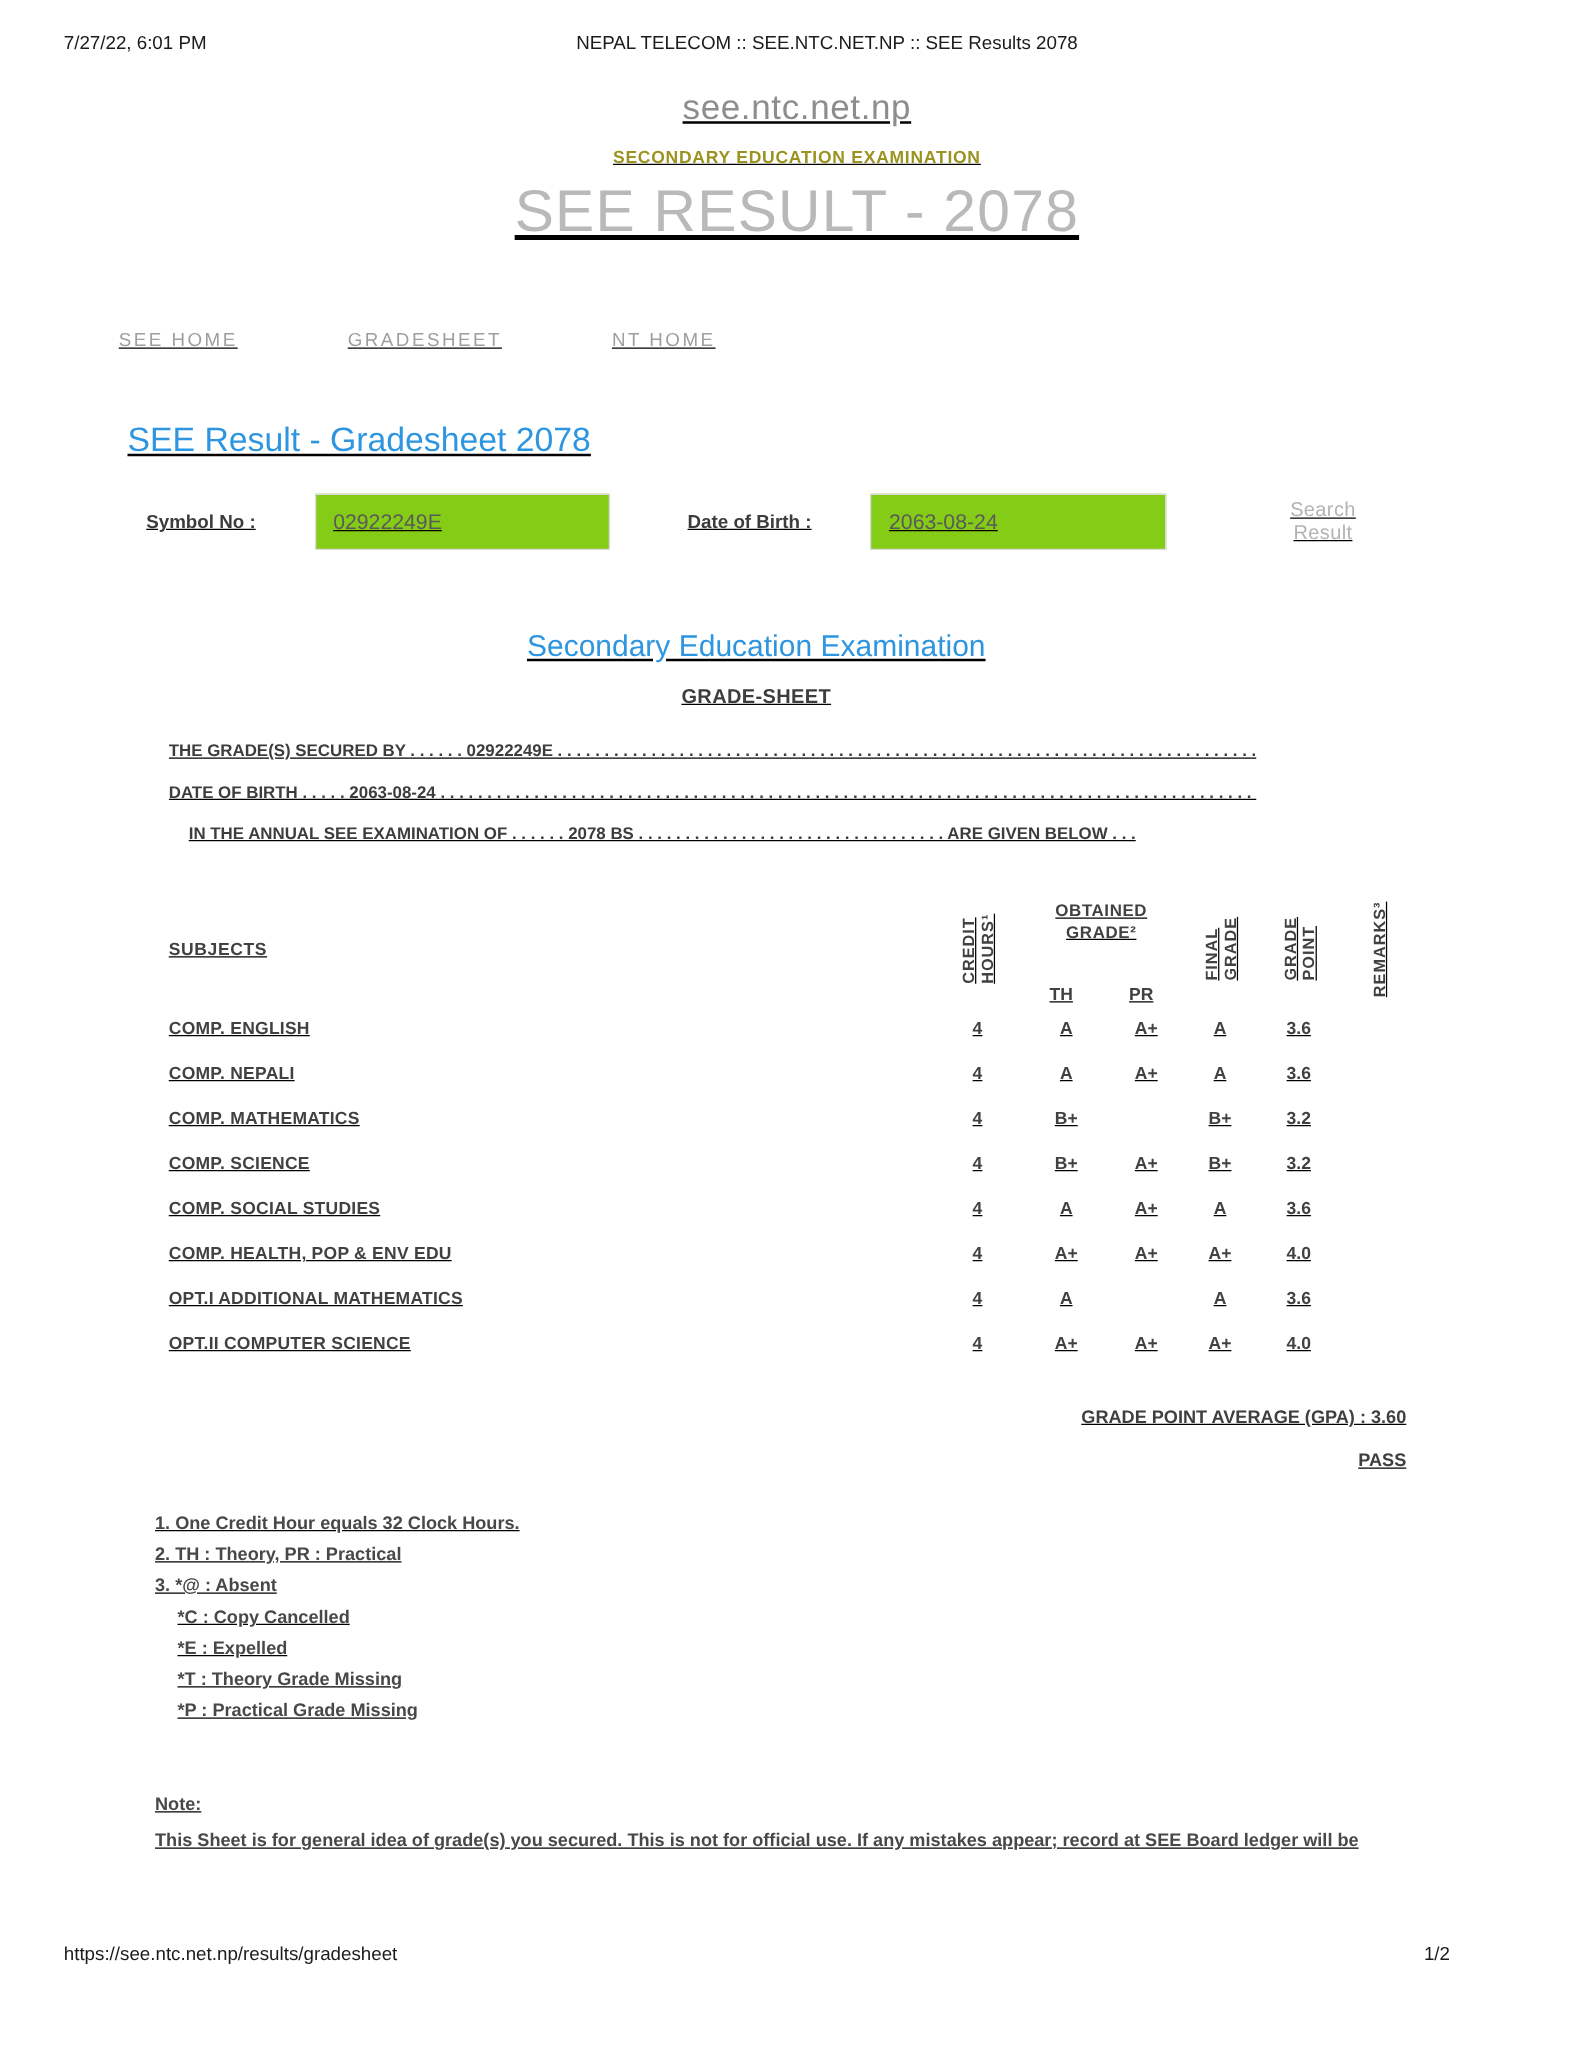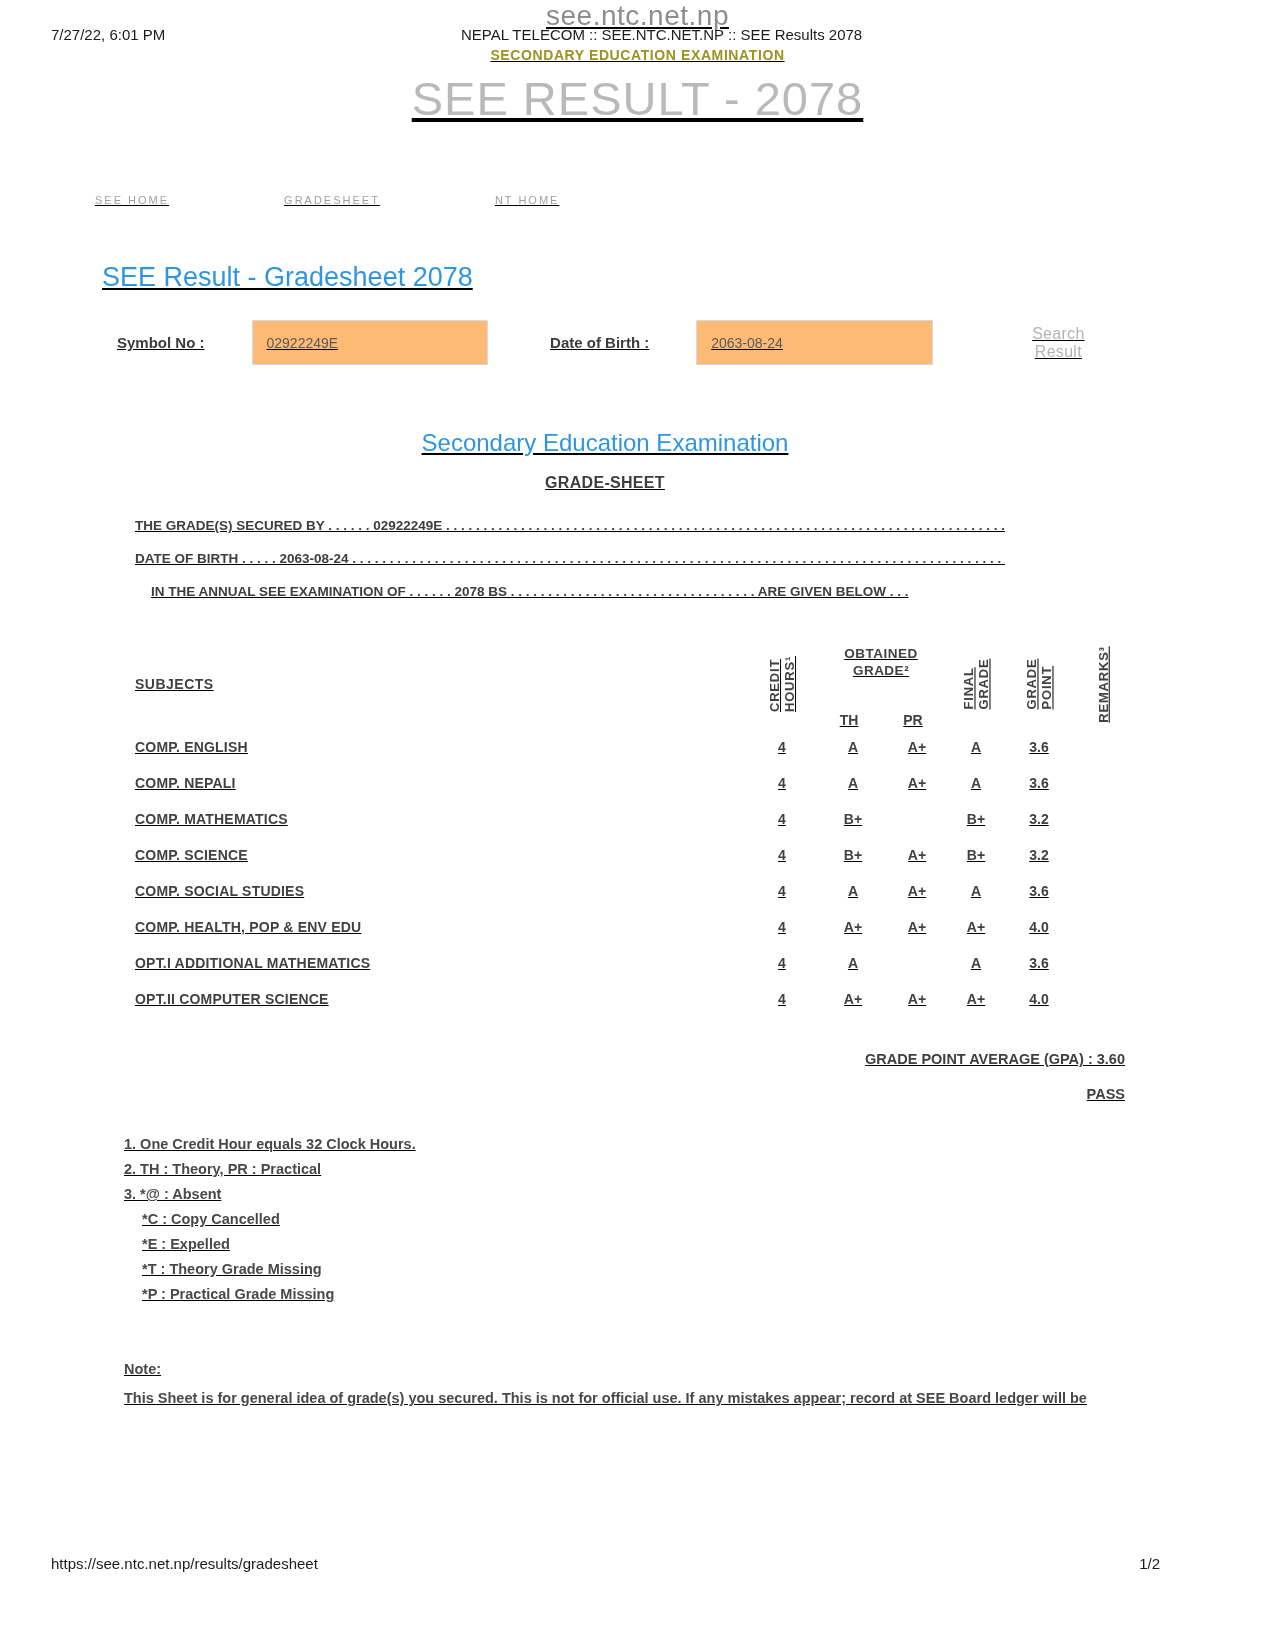--- a/index.html
+++ b/index.html
@@ -35,36 +35,36 @@
     position:absolute; left:50%; top:0; transform:translateX(-44%);
     white-space:nowrap;
   }
   .print-footer{
     position:absolute; left:51px; right:115px; bottom:78px;
     display:flex; justify-content:space-between;
     font-size:15px; color:#1b1b1b;
   }
 
   
-  .masthead{ text-align:center; }
+  .masthead{ text-align:center; padding-top:70px; }
   .domain{ font-size:28px; color:#8d8d8d; letter-spacing:0.5px; }
   .subtitle{
     margin-top:15px; font-size:14px; font-weight:bold;
     color:var(--olive); letter-spacing:0.6px;
   }
   .banner{
     margin-top:8px; font-size:47px; color:var(--banner-gray);
     letter-spacing:1px;
   }
 
   
   nav{
     margin:68px 0 0 95px;
-    display:flex; gap:115px;
-    font-size:11px; letter-spacing:2px;
+    display:flex; gap:88px;
+    font-size:15px; letter-spacing:2px;
   }
   nav a{ color:var(--muted-gray); text-decoration:none; cursor:pointer; }
 
   main{ margin-left:100px; width:1010px; }
 
   .section-title{
     margin:56px 0 0 2px;
     font-size:27px; font-weight:normal;
     color:var(--accent-blue);
   }
@@ -73,21 +73,21 @@
   .form-row{ margin-top:27px; display:flex; align-items:center;gap:33px; }
   .form-row label{
     font-weight:bold; font-size:15px; color:#3c3c3c; white-space:nowrap;
   }
   .lbl-symbol{ margin-left:17px; }
   .lbl-dob{ margin-left:29px; }
   .input{
     margin-left:14px; width:239px; height:45px;
     border:1px solid var(--input-border);
     display:flex; align-items:center; padding-left:14px;
-    font-size:14px; color:#5a5a5a; background:#fdba74;
+    font-size:17px; color:#5a5a5a; background:#84cc16;
   }
   .search-btn{
     margin-left:41px; background:none; border:none; cursor:pointer;
     font-family:inherit; font-size:16px; color:var(--button-gray);
     letter-spacing:0.3px;
   }
 
   
   .gradesheet h2{
     margin-top:64px; text-align:center;

